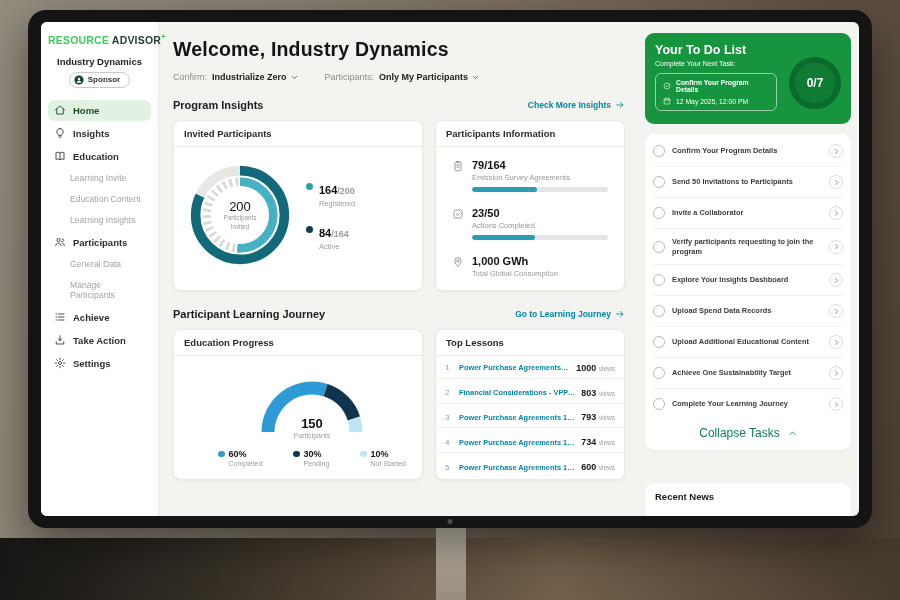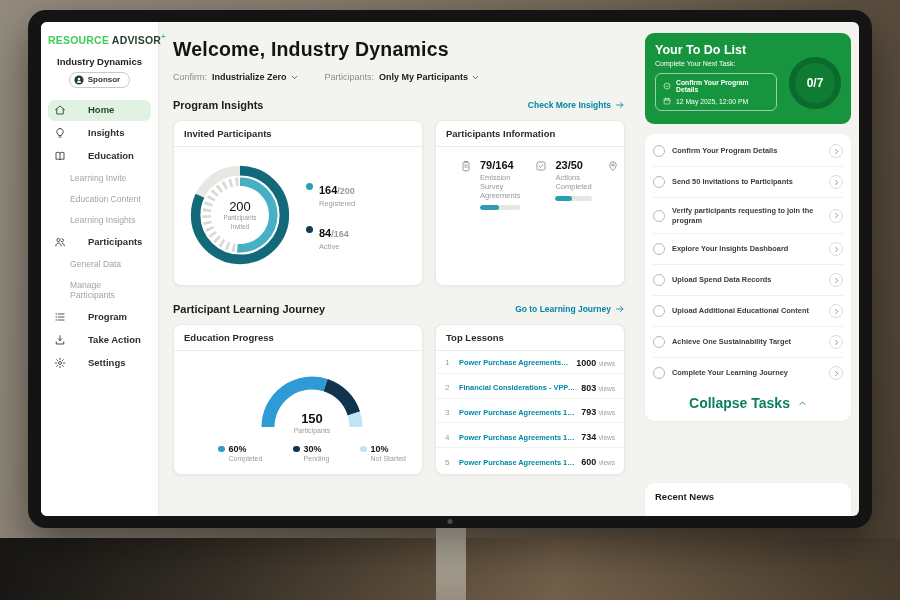--- a/index.html
+++ b/index.html
@@ -25,21 +25,21 @@
   .logo { font-size:10.5px; font-weight:bold; letter-spacing:.2px; white-space:nowrap; }
   .logo .l1 { color:#3dcd58; }
   .logo .l2 { color:#28402f; }
   .logo .lp { color:#3dcd58; font-size:8px; vertical-align:super; }
   .org { text-align:center; font-size:9.5px; font-weight:bold; color:#222; margin-top:10px; }
   .sponsor { display:flex; justify-content:center; margin-top:5px; }
   .sponsor-pill { display:inline-flex; align-items:center; gap:4px; border:1px solid #c9c9c6;
     border-radius:10px; padding:2px 9px 2px 4px; font-size:8px; font-weight:bold; color:#333; cursor:pointer; }
   .sponsor-pill svg { width:10px; height:10px; }
   .nav { margin-top:12px; display:flex; flex-direction:column; gap:2px; }
-  .nav-item { display:flex; gap:22px; padding:4.5px 6px; border-radius:7px;
+  .nav-item { display:flex; align-items:center; gap:7px; padding:4.5px 6px; border-radius:7px;
     font-size:9.5px; font-weight:bold; color:#2e2e2e; cursor:pointer; }
   .nav-item.active { background:#e2f2e2; color:#1e4d26; }
   .nav-item .nic { width:12px; height:12px; color:#3b3b3b; flex:none; }
   .nav-item.active .nic { color:#1e4d26; }
   .nav-sub { padding:4.5px 6px 4.5px 22px; font-size:8.6px; color:#a4a4a2; border-radius:7px; cursor:pointer; }
 
   
   .main { flex:1; min-width:0; padding:14px 12px 0 14px; }
   .welcome { font-size:19.5px; font-weight:bold; color:#141414; margin-top:2px; letter-spacing:.2px; }
   .filters { display:flex; gap:26px; margin-top:11px; align-items:center; }
@@ -63,21 +63,21 @@
   .donut-center .dv { font-size:13px; font-weight:normal; color:#111; }
   .donut-center .dl { font-size:6.3px; color:#9a9a9a; width:46px; line-height:1.3; }
   .inv-legend { display:flex; flex-direction:column; gap:15px; }
   .leg-item { display:flex; gap:6px; }
   .leg-dot { width:7px; height:7px; border-radius:50%; margin-top:3px; flex:none; }
   .leg-val { font-size:11px; font-weight:bold; color:#101010; }
   .leg-total { font-size:9px; color:#9b9b9b; font-weight:bold; }
   .leg-lab { font-size:7.5px; color:#9b9b9b; margin-top:1px; }
 
   .card-pinfo { flex:1; min-width:0; }
-  .pi-body { padding:12px 24px; display:flex; flex-direction:row; gap:15px; }
+  .pi-body { padding:12px 16px; display:flex; flex-direction:column; gap:15px; }
   .pi-row { display:flex; gap:8px; }
   .pi-ic { width:12px; height:12px; color:#8f8f8d; flex:none; margin-top:1px; }
   .pi-main { flex:1; min-width:0; }
   .pi-val { font-size:11px; font-weight:bold; color:#121212; }
   .pi-lab { font-size:7.5px; color:#989896; margin-top:2px; }
   .pi-bar { height:5px; border-radius:3px; background:#e6e6e3; margin-top:5px; overflow:hidden; }
   .pi-fill { height:100%; border-radius:3px; background:#2d9db4; }
 
   .card-edu { width:250px; min-width:250px; }
   .edu-body { padding:12px 10px 10px;margin-left:28px; }
@@ -114,21 +114,21 @@
     font-size:12px; font-weight:bold; color:#fff; }
   .tasks-card { background:#fff; border-radius:9px; margin-top:10px; padding:2px 8px; box-shadow:0 1px 3px rgba(0,0,0,.05); }
   .task-row { display:flex; align-items:center; gap:7px; padding:8px 0; border-bottom:1px solid #f0f0ee; cursor:pointer; }
   .task-row.last { border-bottom:none; }
   .t-check { width:12px; height:12px; border-radius:50%; border:1.4px solid #b9b9b7; flex:none; }
   .t-label { flex:1; min-width:0; font-size:7.4px; font-weight:bold; color:#3c3c3a; line-height:1.3; }
   .t-chev { width:14px; height:14px; border-radius:50%; border:1px solid #dcdcda; display:flex;
     align-items:center; justify-content:center; color:#555; flex:none; }
   .t-chev svg { width:7px; height:7px; }
   .collapse { display:flex; justify-content:center; align-items:center; gap:8px; padding:7px 0 8px;
-    font-size:14px; font-weight:bold; color:#0c7d5f; cursor:pointer; }
+    font-size:12px; font-weight:normal; color:#0c7d5f; cursor:pointer; }
   .collapse svg { width:9px; height:9px; }
   .news-card { background:#fff; border-radius:9px 9px 0 0; margin-top:auto; padding:8px 10px 14px;
     font-size:9.5px; font-weight:bold; color:#1d1d1d; box-shadow:0 1px 3px rgba(0,0,0,.05); }
 </style>
 </head>
 <body>
 
 <div class="floor"></div>
 <div class="stand"></div>
 
@@ -179,21 +179,21 @@
               <path d="M3.5 19.5c.3-3.4 2.6-5.3 5.5-5.3s5.2 1.9 5.5 5.3M16 5.6a3 3 0 1 1-1.3 5.7M16.8 14.4c2.3.5 3.6 2.3 3.8 5.1" fill="none" stroke="currentColor" stroke-width="1.8" stroke-linecap="round"></path>
             </svg>
           <span>Participants</span>
         </div>
         <div class="nav-sub">General Data</div>
         <div class="nav-sub">Manage Participants</div>
         <div class="nav-item">
           <svg class="nic" viewBox="0 0 24 24">
               <path d="M4 6h1.5M9 6h11M4 12h1.5M9 12h11M4 18h1.5M9 18h11" fill="none" stroke="currentColor" stroke-width="1.8" stroke-linecap="round"></path>
             </svg>
-          <span>Program</span>
+          <span>Achieve</span>
         </div>
         <div class="nav-item">
           <svg class="nic" viewBox="0 0 24 24">
               <path d="M12 3.5V13m0 0 3.5-3.5M12 13 8.5 9.5M4.5 15.5V20h15v-4.5" fill="none" stroke="currentColor" stroke-width="1.8" stroke-linecap="round" stroke-linejoin="round"></path>
             </svg>
           <span>Take Action</span>
         </div>
         <div class="nav-item">
           <svg class="nic" viewBox="0 0 24 24">
               <circle cx="12" cy="12" r="3" fill="none" stroke="currentColor" stroke-width="1.8"></circle>
@@ -441,20 +441,29 @@
           <span class="t-check"></span>
           <span class="t-label">Send 50 Invitations to Participants</span>
           <span class="t-chev">
               <svg viewBox="0 0 24 24">
                 <path d="m9 5 7 7-7 7" fill="none" stroke="currentColor" stroke-width="2.2" stroke-linecap="round" stroke-linejoin="round"></path>
               </svg>
             </span>
         </div>
         <div class="task-row">
           <span class="t-check"></span>
+          <span class="t-label">Invite a Collaborator</span>
+          <span class="t-chev">
+              <svg viewBox="0 0 24 24">
+                <path d="m9 5 7 7-7 7" fill="none" stroke="currentColor" stroke-width="2.2" stroke-linecap="round" stroke-linejoin="round"></path>
+              </svg>
+            </span>
+        </div>
+        <div class="task-row">
+          <span class="t-check"></span>
           <span class="t-label">Verify participants requesting to join the program</span>
           <span class="t-chev">
               <svg viewBox="0 0 24 24">
                 <path d="m9 5 7 7-7 7" fill="none" stroke="currentColor" stroke-width="2.2" stroke-linecap="round" stroke-linejoin="round"></path>
               </svg>
             </span>
         </div>
         <div class="task-row">
           <span class="t-check"></span>
           <span class="t-label">Explore Your Insights Dashboard</span>

